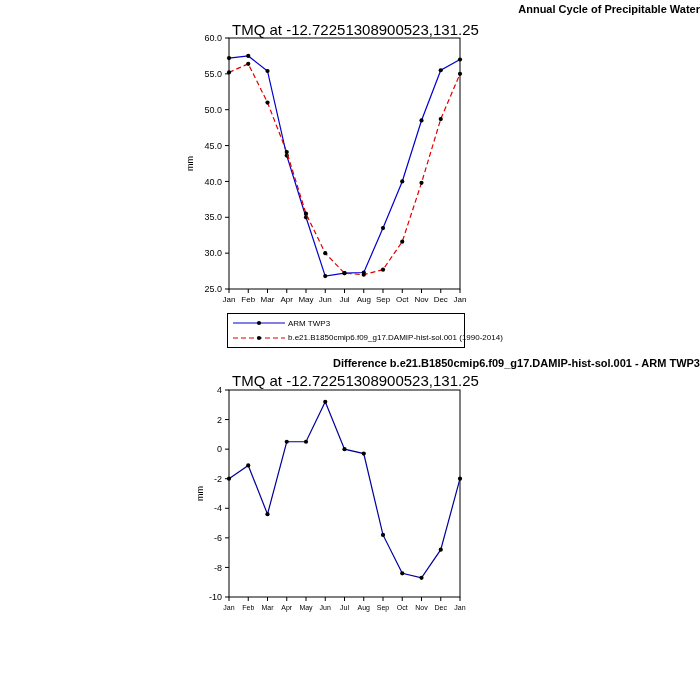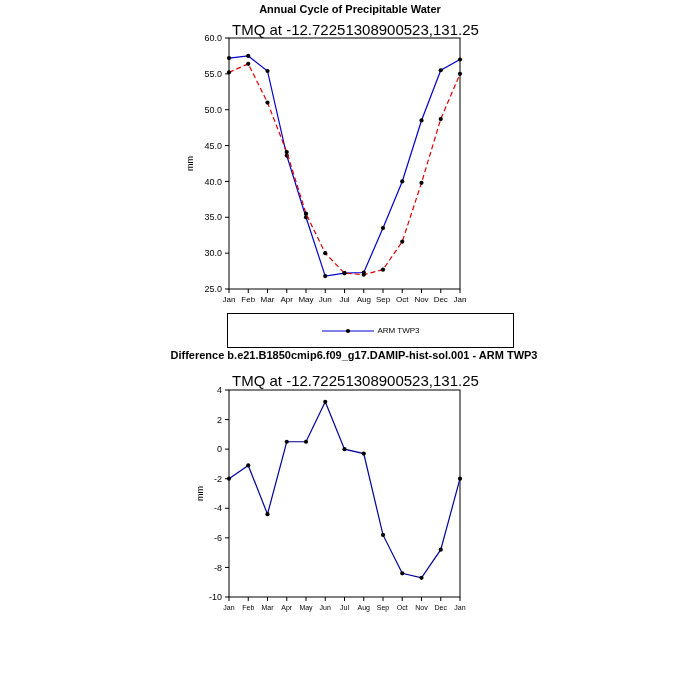--- a/index.html
+++ b/index.html
@@ -8,54 +8,53 @@
     background: #ffffff;
     font-family: "Liberation Sans", sans-serif;
     position: relative;
     overflow: hidden;
     color: #000;
   }
   .chart-title {
     position: absolute;
     left: 0;
     width: 700px;
-    text-align: center;
+    text-align: right;
     font-weight: bold;
     font-size: 11px;
     color: #000;
   }
   .chart-subtitle {
     position: absolute;
     left: 232px;
     font-size: 15px;
     color: #000;
   }
   #title0 { top: 3px; }
   #sub0   { top: 21px; }
-  #title1 { top: 349px; padding-left: 8px; }
+  #title1 { top: 357px; padding-left: 8px; }
   #sub1   { top: 372px; }
   #plots {
     position: absolute;
     left: 0; top: 0;
     width: 700px; height: 700px;
   }
   #plots text { fill: #000; font-family: "Liberation Sans", sans-serif; }
   .legend {
     position: absolute;
     left: 227px;
     top: 313px;
-    width: 287px;
+    width: 238px;
     height: 35px;
     border: 1px solid #000;
     background: #fff;
     padding: 2px 4px;
     display: flex;
     flex-direction: column;
     justify-content: space-around;
-    align-items: center;
   }
   .legend-row {
     display: flex;
     align-items: center;
     height: 14px;
     white-space: nowrap;
   }
   .legend-sample { flex: 0 0 auto; }
   .legend-label {
     font-size: 8px;
@@ -216,19 +215,26 @@
   <div class="chart-subtitle" id="sub0">TMQ at -12.72251308900523,131.25</div>
 
   <div class="legend">
     <div class="legend-row">
       <svg class="legend-sample" id="legend-sample-0" width="54" height="10">
           <line x1="1" y1="5" x2="53" y2="5" stroke="#0000cc" stroke-width="1.2"></line>
           <circle cx="27" cy="5" r="2.1" fill="#000000"></circle>
         </svg>
       <span class="legend-label">ARM TWP3</span>
     </div>
+    <div class="legend-row">
+      <svg class="legend-sample" id="legend-sample-1" width="54" height="10">
+          <line x1="1" y1="5" x2="53" y2="5" stroke="#dd0000" stroke-width="1.2" stroke-dasharray="5 3"></line>
+          <circle cx="27" cy="5" r="2.1" fill="#000000"></circle>
+        </svg>
+      <span class="legend-label">b.e21.B1850cmip6.f09_g17.DAMIP-hist-sol.001 (1990-2014)</span>
+    </div>
   </div>
 
   <div class="chart-title" id="title1">Difference b.e21.B1850cmip6.f09_g17.DAMIP-hist-sol.001 - ARM TWP3</div>
 
   <div class="chart-subtitle" id="sub1">TMQ at -12.72251308900523,131.25</div>
 
 </div>
 
 </body></html>

